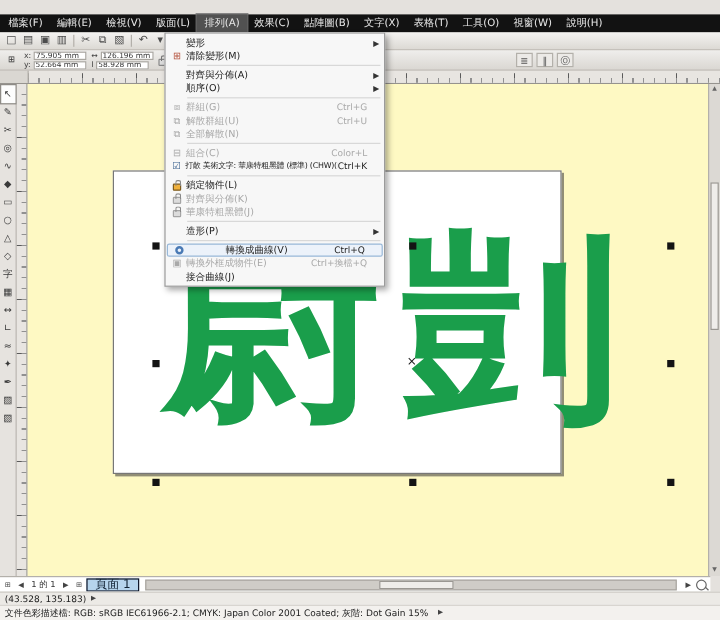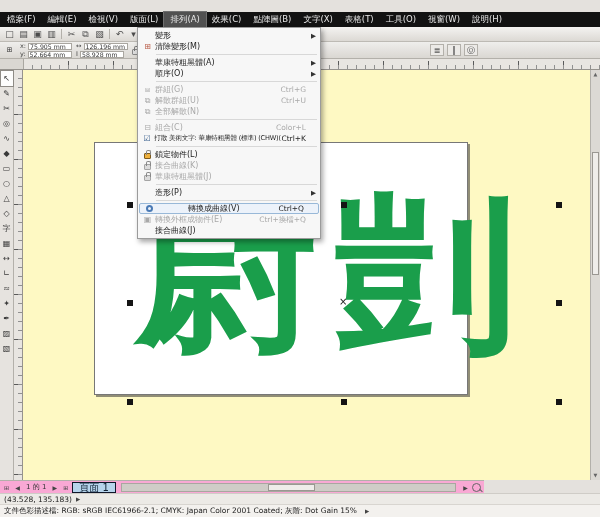--- a/index.html
+++ b/index.html
@@ -71,22 +71,22 @@
     transform:scale(1.22,1.12); transform-origin:left top; }
   .handle { position:absolute; width:6px; height:6px; background:#141414; }
   .sel-center { position:absolute; font-size:10px; color:#1c1c1c; line-height:8px; }
   .vscroll { width:10px; background:#dcd9d4; border-left:1px solid #b3b0aa; position:relative;
     font-size:5px; color:#666; text-align:center; }
   .vs-arrow { height:9px; line-height:9px; }
   .vs-thumb { position:absolute; left:1px; right:1px; top:20%; height:30%;
     background:#efedea; border:1px solid #9a9792; }
 
   
-  .bottombar { position:absolute; left:0; top:480px; width:484px; height:13px;
-    background:#f9a8d4; border-top:1px solid #b3b0aa; display:flex; align-items:center;
+  .bottombar { position:absolute; left:0; top:480px; width:592px; height:13px;
+    background:#ffffff; border-top:1px solid #b3b0aa; display:flex; align-items:center;
     font-size:7.5px; color:#333; padding-left:2px; gap:2px; }
   .nav-btn { width:9px; text-align:center; font-size:6px; color:#444; }
   .nav-counter { font-size:7px; padding:0 2px; }
   .page-tab { background:#b6d4ec; border:1px solid #0f172a; padding:0 6px; height:11px;
     line-height:10px; font-size:10px; color:#123; }
   .hscroll { flex:1; height:9px; margin:0 3px; background:#cfccc7; border:1px solid #a9a6a0; position:relative; }
   .hs-thumb { position:absolute; left:44%; width:14%; top:0; bottom:0; background:#efedea; border:1px solid #9a9792; }
   .zoom-glass { width:9px; height:9px; border:1px solid #666; border-radius:50%; position:relative; margin-right:3px; }
   .zoom-glass::after { content:""; position:absolute; width:4px; height:1px; background:#666;
     transform:rotate(45deg); right:-3px; bottom:0; }
@@ -268,21 +268,21 @@
       <span class="subarrow">▶</span>
     </div>
     <div class="menu-row">
       <span class="gutter gl-red">⊞</span>
       <span class="mlabel">清除變形(M)</span>
     </div>
     <div class="menu-sep"></div>
 
     <div class="menu-row">
       <span class="gutter"></span>
-      <span class="mlabel">華康特粗黑體(A)</span>
+      <span class="mlabel">對齊與分佈(A)</span>
       <span class="subarrow">▶</span>
     </div>
     <div class="menu-row">
       <span class="gutter"></span>
       <span class="mlabel">順序(O)</span>
       <span class="subarrow">▶</span>
     </div>
     <div class="menu-sep"></div>
 
     <div class="menu-row disabled">
@@ -316,21 +316,21 @@
     <div class="menu-row">
       <span class="gutter">
           <span class="ic-lock"></span>
         </span>
       <span class="mlabel">鎖定物件(L)</span>
     </div>
     <div class="menu-row disabled">
       <span class="gutter">
           <span class="ic-lock gray"></span>
         </span>
-      <span class="mlabel">接合曲線(K)</span>
+      <span class="mlabel">對齊與分佈(K)</span>
     </div>
     <div class="menu-row disabled">
       <span class="gutter">
           <span class="ic-lock gray"></span>
         </span>
       <span class="mlabel">華康特粗黑體(J)</span>
     </div>
     <div class="menu-sep"></div>
 
     <div class="menu-row">

